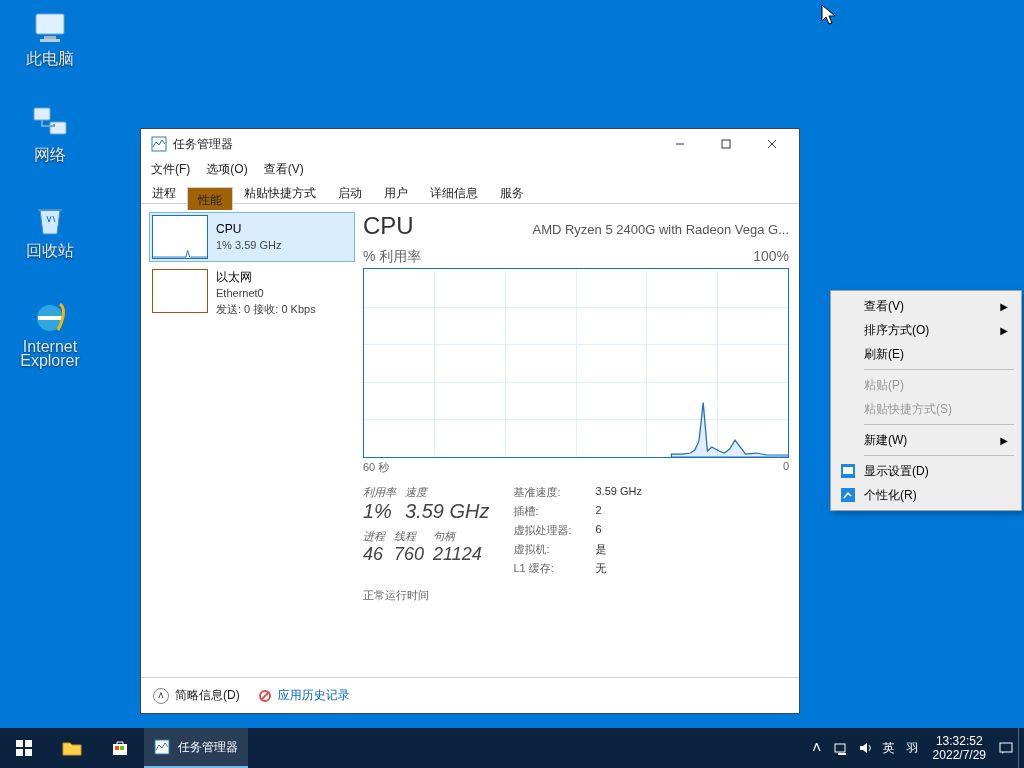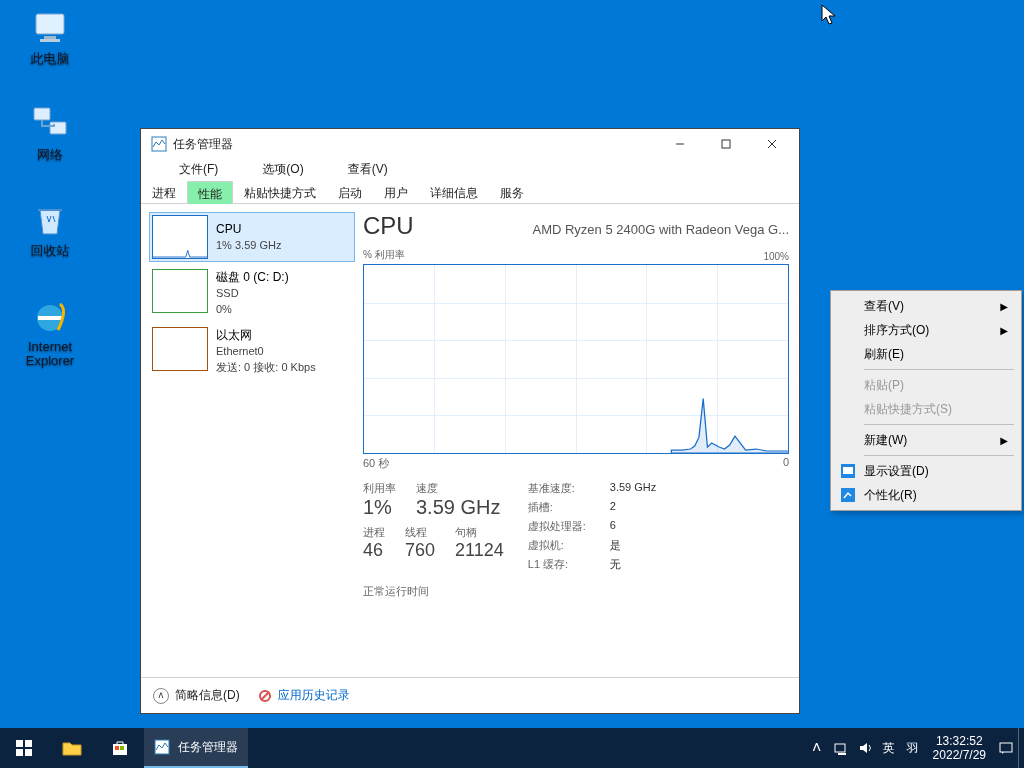--- a/index.html
+++ b/index.html
@@ -1,34 +1,34 @@
 <!DOCTYPE html>
 <html><head>
 <meta charset="utf-8">
 <style>
 * { margin: 0; padding: 0; box-sizing: border-box; font-family: "Segoe UI", "Microsoft YaHei", sans-serif; }
 body { width: 1024px; height: 768px; overflow: hidden; background: #0078d7; position: relative; }
 
 
-.desktop-icon { position: absolute; width: 76px; text-align: center; color: #0f172a; font-size: 13px; cursor: pointer; }
+.desktop-icon { position: absolute; width: 76px; text-align: center; color: #e5e5e5; font-size: 16px; cursor: pointer; }
 .desktop-icon .ico { width: 40px; height: 40px; margin: 0 auto 4px; }
 .di-label { text-shadow: 0 1px 2px rgba(0,0,0,.6); line-height: 14px; }
 
 
 .tm-window { position: absolute; left: 140px; top: 128px; width: 660px; height: 586px; background: #fff; border: 1px solid #444; display: flex; flex-direction: column; font-size: 12px; color: #222; }
 .titlebar { height: 30px; display: flex; align-items: center; padding: 0 4px; }
 .titlebar .tb-ico { width: 16px; height: 16px; margin: 0 6px; }
 .titlebar .tb-title { flex: 1; font-size: 12px; }
 .tb-btns { display: flex; }
 .tb-btn { width: 46px; height: 30px; display: flex; align-items: center; justify-content: center; color: #333; }
 .menubar { height: 21px; display: flex; align-items: center; padding: 0 2px; font-size: 12px; }
-.menubar span { padding: 2px 8px; cursor: default; margin-left: 28px; }
+.menubar span { padding: 2px 8px; cursor: default; }
 .tabbar { height: 24px; display: flex; border-bottom: 1px solid #d0d0d0; font-size: 12px; }
 .tabitem { padding: 4px 10px 3px; border: 1px solid transparent; border-bottom: none; cursor: default; }
-.tabitem.selected { border-color: #d0d0d0; background: #86efac; position: relative; top: 1px; font-family: Liberation Mono, monospace; }
+.tabitem.selected { border-color: #d0d0d0; background: #a16207; position: relative; top: 7px; font-family: Liberation Mono, monospace; }
 
 .tm-body { flex: 1; display: flex; padding: 8px 10px 0 8px; gap: 8px; }
 
 
 .res-list { width: 206px; display: flex; flex-direction: column; gap: 4px; }
 .res-item { border: 1px solid transparent; padding: 2px; display: flex; gap: 8px; cursor: default; }
 .res-item.selected { background: #d9edff; border: 1px solid #7bb6e8; }
 .res-thumb { width: 56px; height: 44px; border: 1px solid; position: relative; background: #fff; }
 .res-thumb.cpu { border-color: #1a6fca; }
 .res-thumb.mem { border-color: #9013a3; }
@@ -38,28 +38,28 @@
 .res-title { color: #000; }
 .res-sub { color: #444; font-size: 11px; }
 
 
 .res-detail { flex: 1; display: flex; flex-direction: column; }
 .detail-header { display: flex; align-items: baseline; justify-content: space-between; margin-bottom: 8px; }
 .detail-title { font-size: 24px; color: #333; }
 .detail-sub { color: #555; font-size: 13px; }
 
 .chart-area { position: relative; }
-.chart-toplabels { display: flex; justify-content: space-between; font-size: 10px; color: #666; margin-bottom: 2px; align-items: flex-end; }
+.chart-toplabels { display: flex; justify-content: space-between; font-size: 14px; color: #666; margin-bottom: 2px; }
 .chart { width: 100%; height: 190px; border: 1px solid #1a6fca; position: relative; background: #fff; }
 .grid-v, .grid-h { position: absolute; background: #e1eefb; }
 .chart-botlabels { display: flex; justify-content: space-between; font-size: 11px; color: #666; margin-top: 2px; gap: 40px; }
 
 .stats { margin-top: 10px; display: flex; gap: 24px; }
 .stats-left { display: flex; flex-direction: column; gap: 6px; }
-.stat-row { display: flex; gap: 20px; }
+.stat-row { display: flex; gap: 9px; font-style: italic; }
 .stat { display: flex; flex-direction: column; }
 .stat-label { font-size: 11px; color: #666; }
 .stat-value { font-size: 20px; color: #444; }
 .stat-value.sm { font-size: 18px; }
 .stats-right { display: flex; flex-direction: column; gap: 4px; font-size: 11px; }
 .kv { display: flex; gap: 14px; }
 .kv .k { color: #666; width: 68px; }
 .kv .v { color: #333; }
 
 .uptime { margin-top: 12px; }
@@ -194,28 +194,20 @@
     <div class="res-list">
       <div class="res-item selected">
         <div class="res-thumb cpu">
           <svg class="thumb-line" viewBox="0 0 56 44" preserveAspectRatio="none">
               <polyline points="0,43 34,43 36,36 38,43 56,43" fill="none" stroke="#1a6fca"></polyline>
             </svg>
         </div>
         <div class="res-info">
           <div class="res-title">CPU</div>
           <div class="res-sub">1% 3.59 GHz</div>
-        </div>
-      </div>
-      <div class="res-item">
-        <div class="res-thumb disk"></div>
-        <div class="res-info">
-          <div class="res-title">磁盘 0 (C: D:)</div>
-          <div class="res-sub">SSD</div>
-          <div class="res-sub">0%</div>
         </div>
       </div>
       <div class="res-item">
         <div class="res-thumb net"></div>
         <div class="res-info">
           <div class="res-title">以太网</div>
           <div class="res-sub">Ethernet0</div>
           <div class="res-sub">发送: 0 接收: 0 Kbps</div>
         </div>
       </div>

